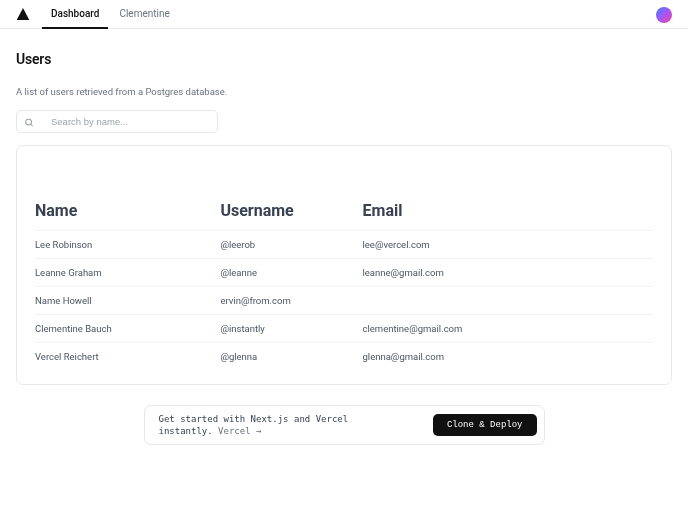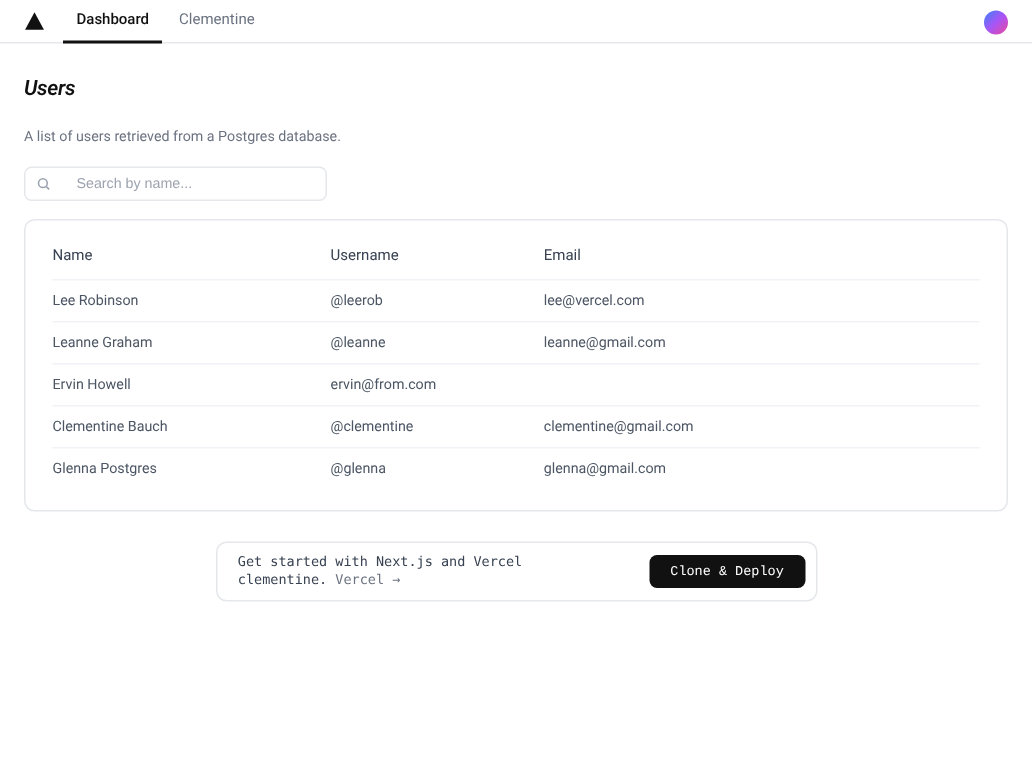--- a/index.html
+++ b/index.html
@@ -46,21 +46,20 @@
     right: 16px;
     top: 7px;
   }
   .page {
     padding: 22px 16px;
   }
   .title {
     font-size: 14px;
     font-weight: 600;
     letter-spacing: -0.2px;
-    font-style: italic;
   }
   .subtitle {
     font-size: 9.5px;
     color: #6b7280;
     margin-top: 19px;
   }
   .search-wrap {
     margin-top: 13px;
     position: relative;
     width: 202px;
@@ -83,24 +82,25 @@
   .search-input::placeholder { color: #9ca3af; }
   .card {
     margin-top: 12px;
     border: 1px solid #e5e7eb;
     border-radius: 7px;
     padding: 18px 18px 14px 18px;
     width: 100%;
   }
   .thead {
     display: flex;
-    font-size: 10px;
-    font-weight: 400;
+    font-size: 16px;
+    font-weight: 700;
     color: #374151;
     padding-bottom: 10px;
+    margin-top: 37px;
   }
   .col-name { width: 30%; }
   .col-user { width: 23%; }
   .col-email { width: 47%; }
   .row {
     display: flex;
     font-size: 9.5px;
     color: #4b5563;
     padding: 8px 0;
     border-top: 1px solid #f0f2f5;
@@ -179,35 +179,35 @@
       <span class="col-name">Lee Robinson</span>
       <span class="col-user">@leerob</span>
       <span class="col-email">lee@vercel.com</span>
     </div>
     <div class="row">
       <span class="col-name">Leanne Graham</span>
       <span class="col-user">@leanne</span>
       <span class="col-email">leanne@gmail.com</span>
     </div>
     <div class="row">
-      <span class="col-name">Ervin Howell</span>
+      <span class="col-name">Name Howell</span>
       <span class="col-email">ervin@from.com</span>
     </div>
     <div class="row">
       <span class="col-name">Clementine Bauch</span>
-      <span class="col-user">@clementine</span>
+      <span class="col-user">@instantly</span>
       <span class="col-email">clementine@gmail.com</span>
     </div>
     <div class="row">
-      <span class="col-name">Glenna Postgres</span>
+      <span class="col-name">Vercel Reichert</span>
       <span class="col-user">@glenna</span>
       <span class="col-email">glenna@gmail.com</span>
     </div>
   </div>
 
   <div class="banner">
     <div class="banner-text">
       <span>Get started with Next.js and Vercel</span><br>
-      <span>clementine. </span><span class="dismiss">Vercel →</span>
+      <span>instantly. </span><span class="dismiss">Vercel →</span>
     </div>
     <button class="deploy">Clone &amp; Deploy</button>
   </div>
 </div>
 
 </body></html>

